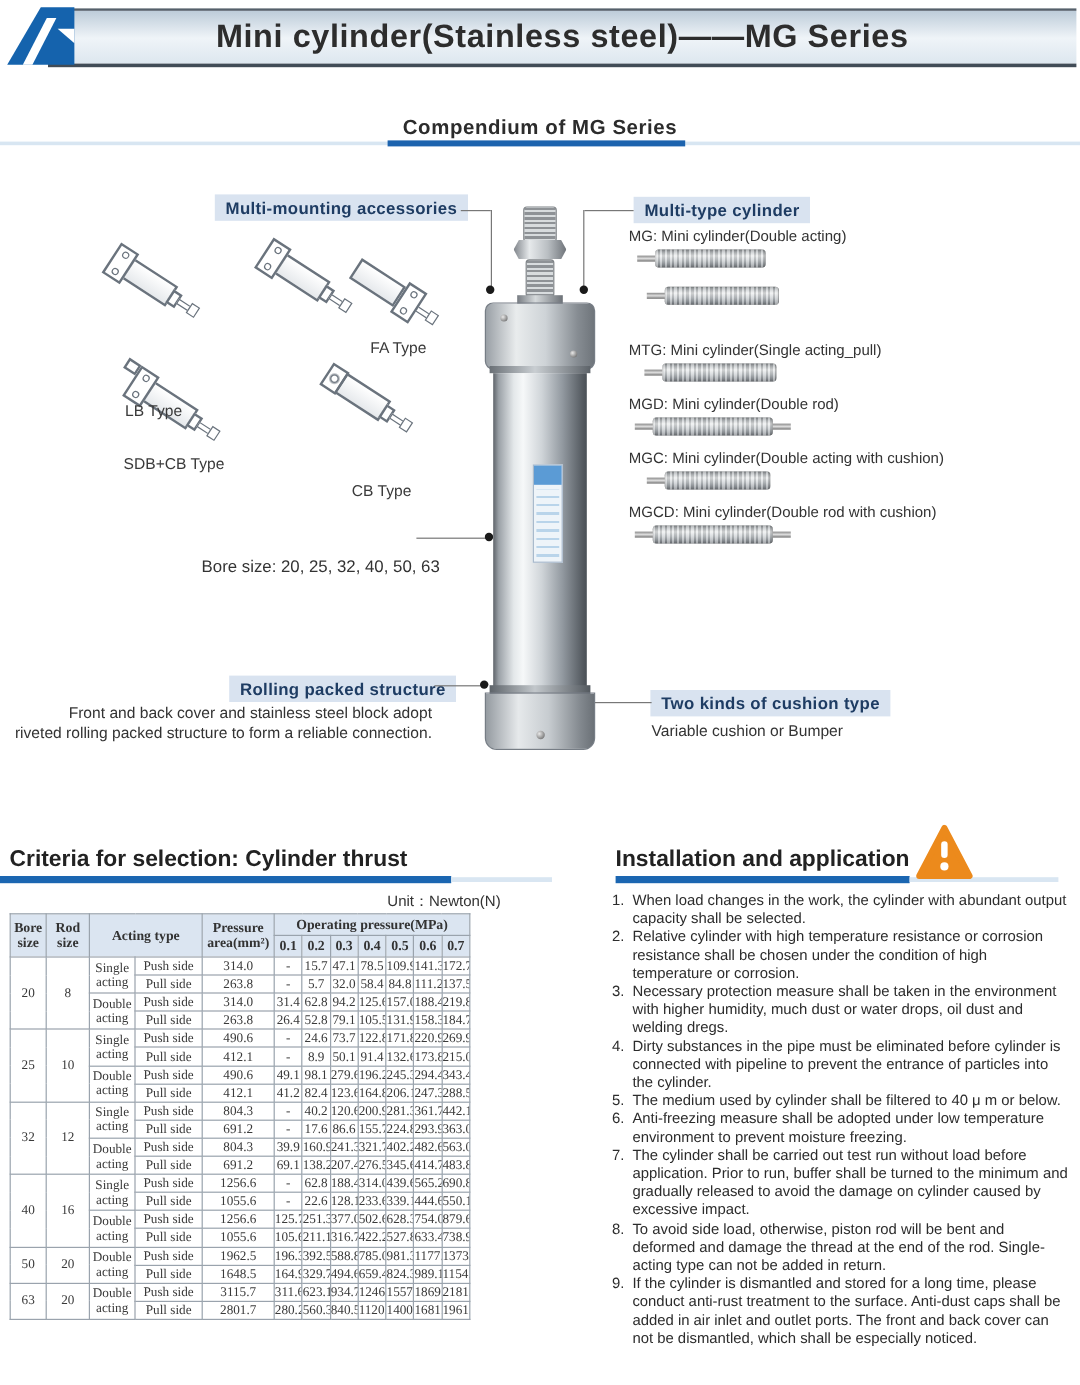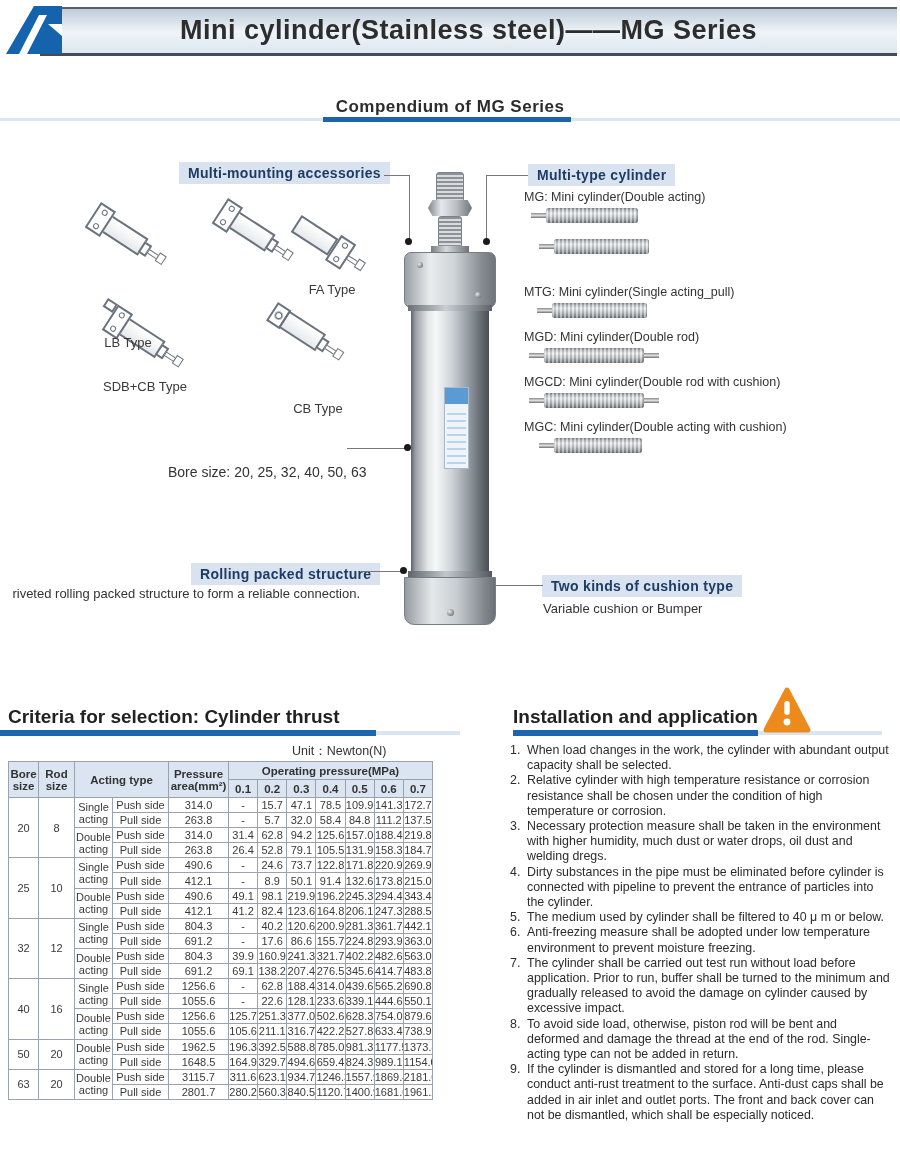--- a/index.html
+++ b/index.html
@@ -93,24 +93,24 @@
     background:linear-gradient(90deg,#5d6369,#c2c7cb 45%,#53595f);}
   .c-botcap{left:4px;top:405px;width:92px;height:48px;border:1px solid #767d85;border-radius:0 0 10px 10px;
     background:linear-gradient(90deg,#959ba1,#e6e9eb 30%,#c7ccd0 58%,#81878d 88%,#6b7177);}
   .c-botcap::before{content:"";position:absolute;left:42px;bottom:8px;width:7px;height:7px;border-radius:50%;
     background:radial-gradient(circle at 35% 35%,#e8e8e8,#555);}
 
   
   .sec-title{position:absolute;font-size:19px;font-weight:bold;color:#222;white-space:nowrap;}
   .bar-solid{position:absolute;height:6px;background:#1b66b1;}
   .bar-pale{position:absolute;height:4px;background:#d9e6f2;}
-  .unit{position:absolute;left:292px;top:743px;width:180px;text-align:left;font-size:12.5px;color:#333;}
-
-  .thrust{position:absolute;left:8px;top:761px;width:425px;border-collapse:collapse;
-    table-layout:fixed;font-size:11px;color:#3a3a3a;}
+  .unit{position:absolute;left:280px;top:743px;width:180px;text-align:center;font-size:12.5px;color:#333;}
+
+  .thrust{position:absolute;left:8px;top:761px;width:384px;border-collapse:collapse;
+    table-layout:fixed;font-size:11px;color:#3a3a3a;font-family:Liberation Serif, serif;}
   .thrust th,.thrust td{border:1px solid #9aa3ad;text-align:center;padding:0;overflow:hidden;}
   .thrust thead th{background:#dbe5f1;font-weight:bold;font-size:11.5px;color:#333;
     line-height:12px;height:17px;}
   .thrust tbody td{height:14.1px;line-height:12px;background:#fff;}
   .thrust tr.group-start td{border-top:1.5px solid #79838f;}
 
   .warn-tri{position:absolute;left:763px;top:687px;}
   .inst-list{position:absolute;left:510px;top:743px;width:382px;font-size:12.4px;
     line-height:15.2px;color:#2c2c2c;}
   .inst-item{display:flex;}
@@ -236,36 +236,37 @@
         </div>
       </div>
       <div class="type-item">
         <div class="type-text">MGD: Mini cylinder(Double rod)</div>
         <div class="thumb" style="width: 100px; margin-left: 20px;">
           <div class="rodL"></div>
           <div class="rodR"></div>
         </div>
       </div>
       <div class="type-item">
+        <div class="type-text">MGC: Mini cylinder(Double acting with cushion)</div>
+        <div class="thumb" style="width: 88px; margin-left: 30px;">
+          <div class="rodL"></div>
+        </div>
+      </div>
+      <div class="type-item">
         <div class="type-text">MGCD: Mini cylinder(Double rod with cushion)</div>
         <div class="thumb" style="width: 100px; margin-left: 20px;">
           <div class="rodL"></div>
           <div class="rodR"></div>
         </div>
       </div>
-      <div class="type-item">
-        <div class="type-text">MGC: Mini cylinder(Double acting with cushion)</div>
-        <div class="thumb" style="width: 88px; margin-left: 30px;">
-          <div class="rodL"></div>
-        </div>
-      </div>
     </div>
 
   <div class="bore-text">Bore size: 20, 25, 32, 40, 50, 63</div>
   <div class="rolling-text">
+    <div>Front and back cover and stainless steel block adopt</div>
     <div>riveted rolling packed structure to form a reliable connection.</div>
   </div>
   <div class="cushion-text">Variable cushion or Bumper</div>
 
   <div class="sec-title" style="left:8px;top:706px;">Criteria for selection: Cylinder thrust</div>
   <div class="bar-solid" style="left:0;top:730px;width:376px;"></div>
   <div class="bar-pale" style="left:376px;top:731px;width:84px;"></div>
   <div class="unit">Unit：Newton(N)</div>
 
   <table class="thrust">
@@ -374,21 +375,21 @@
           <td>132.6</td>
           <td>173.8</td>
           <td>215.0</td>
         </tr>
         <tr>
           <td rowspan="2">Double acting</td>
           <td>Push side</td>
           <td>490.6</td>
           <td>49.1</td>
           <td>98.1</td>
-          <td>219.9</td>
+          <td>279.6</td>
           <td>196.2</td>
           <td>245.3</td>
           <td>294.4</td>
           <td>343.4</td>
         </tr>
         <tr>
           <td>Pull side</td>
           <td>412.1</td>
           <td>41.2</td>
           <td>82.4</td>

